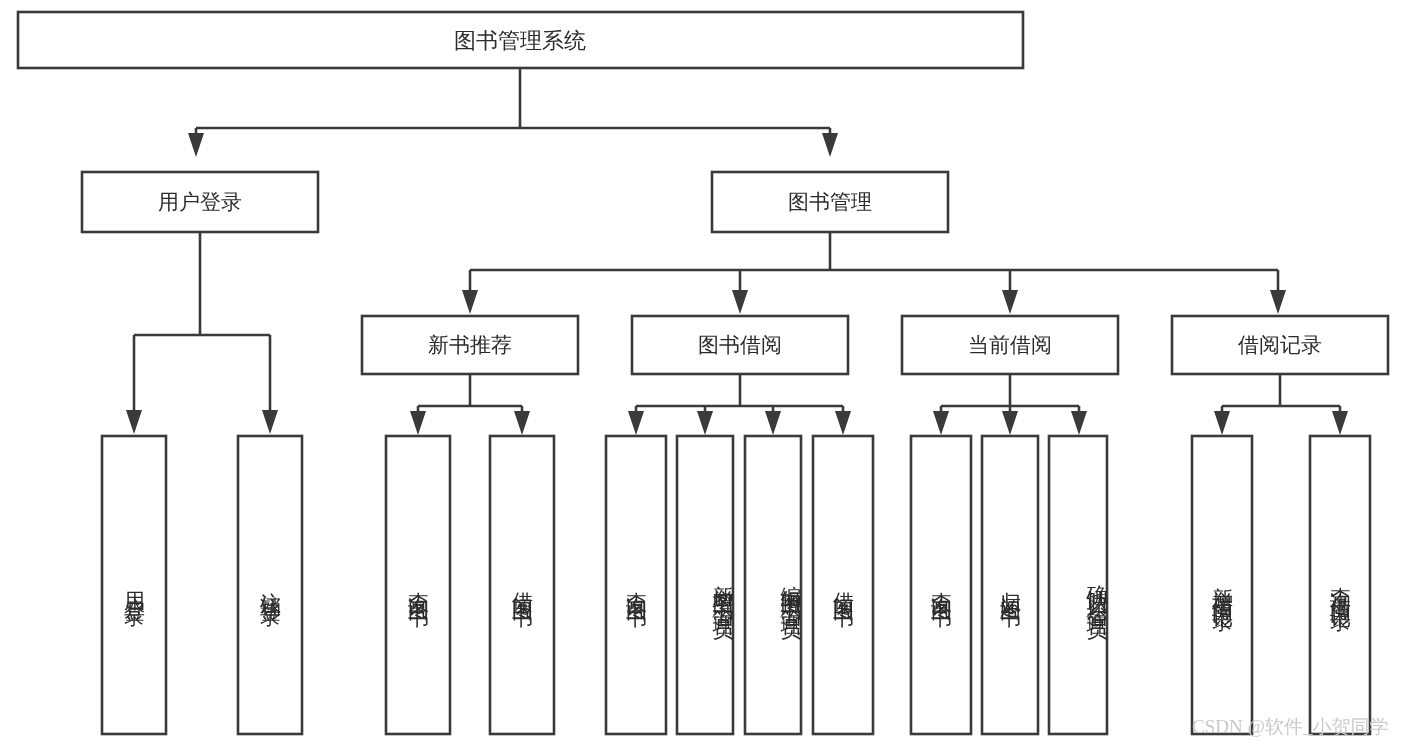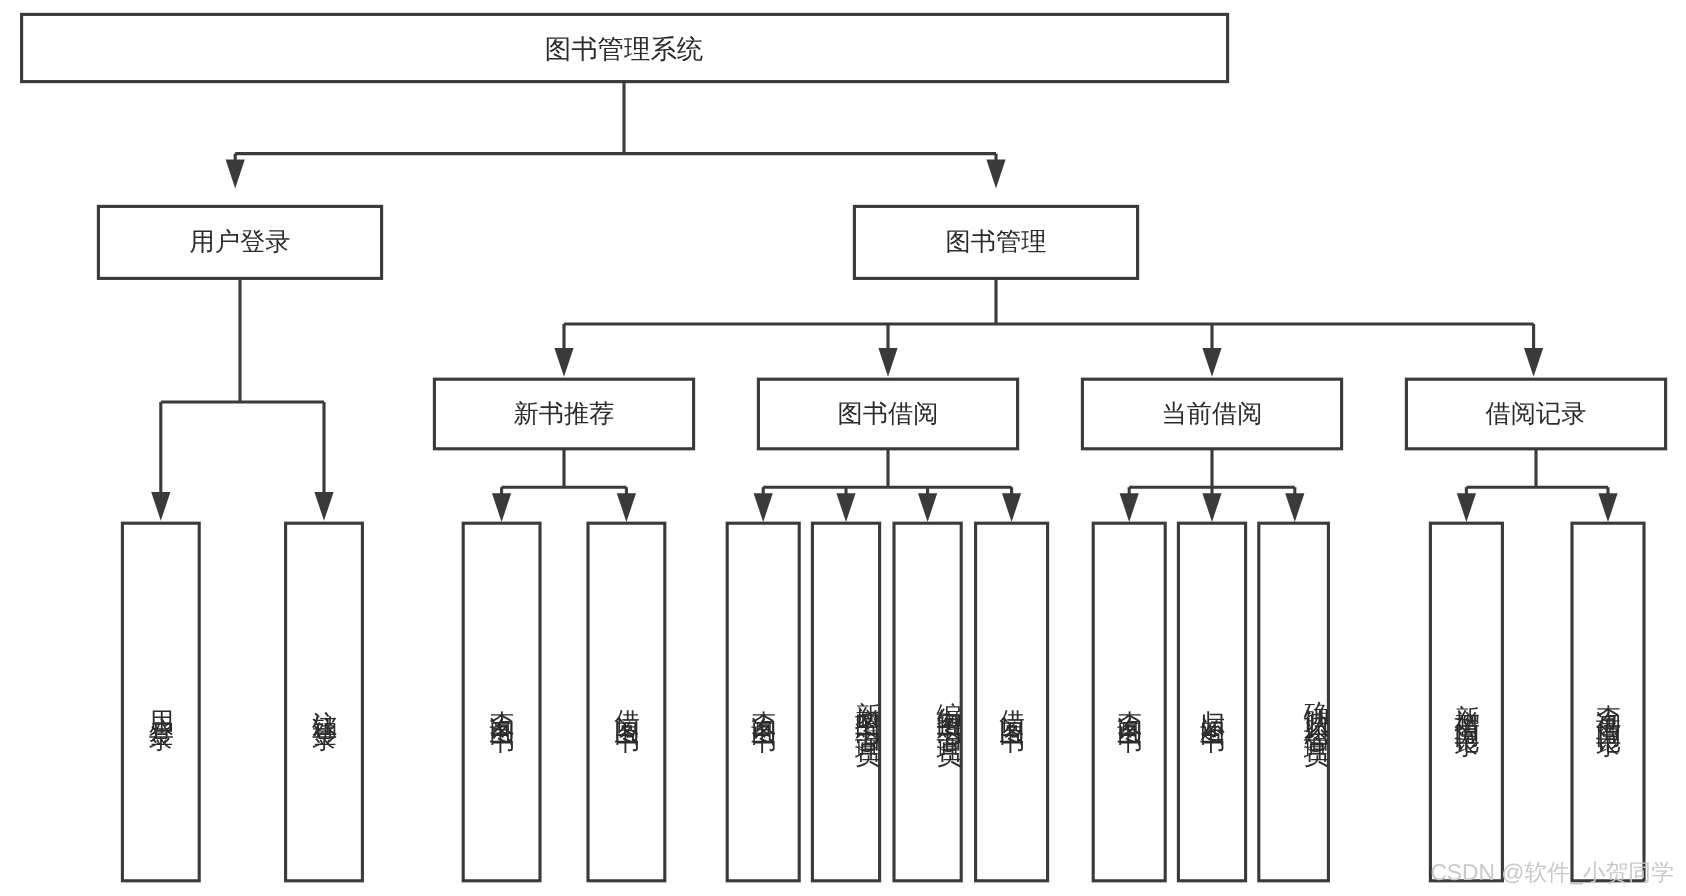--- a/index.html
+++ b/index.html
@@ -71,21 +71,21 @@
     align-items: center;
     justify-content: center;
     white-space: nowrap;
     pointer-events: none;
     user-select: none;
   }
   .watermark {
     position: absolute;
     left: 1192px;
     top: 714px;
-    font-family: Liberation Sans, sans-serif;
+    font-family: Liberation Serif, serif;
     font-size: 19px;
     color: #c9c9c9;
     white-space: nowrap;
     user-select: none;
   }
 </style>
 </head>
 <body>
 
 <div id="diagram-root">

